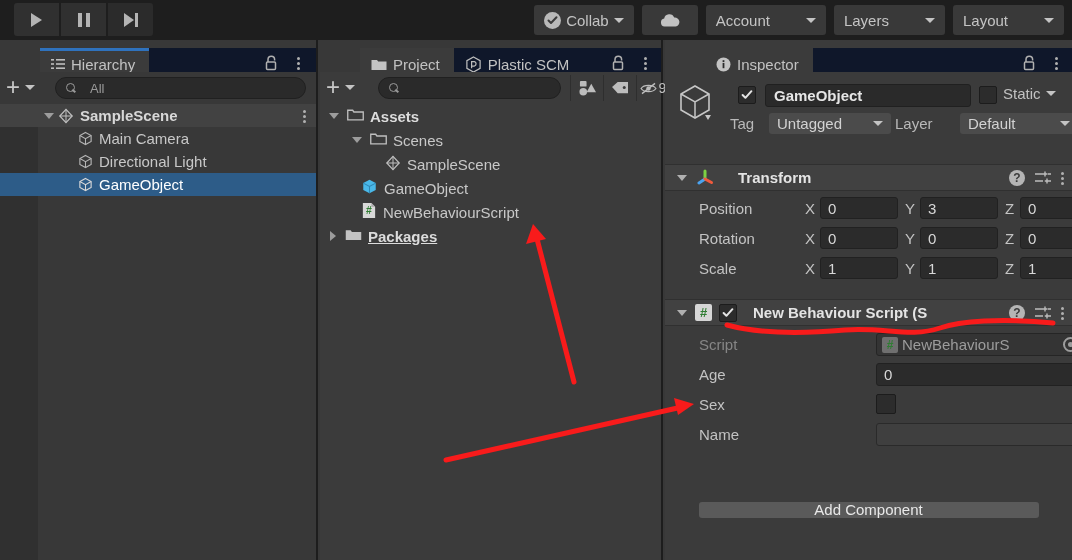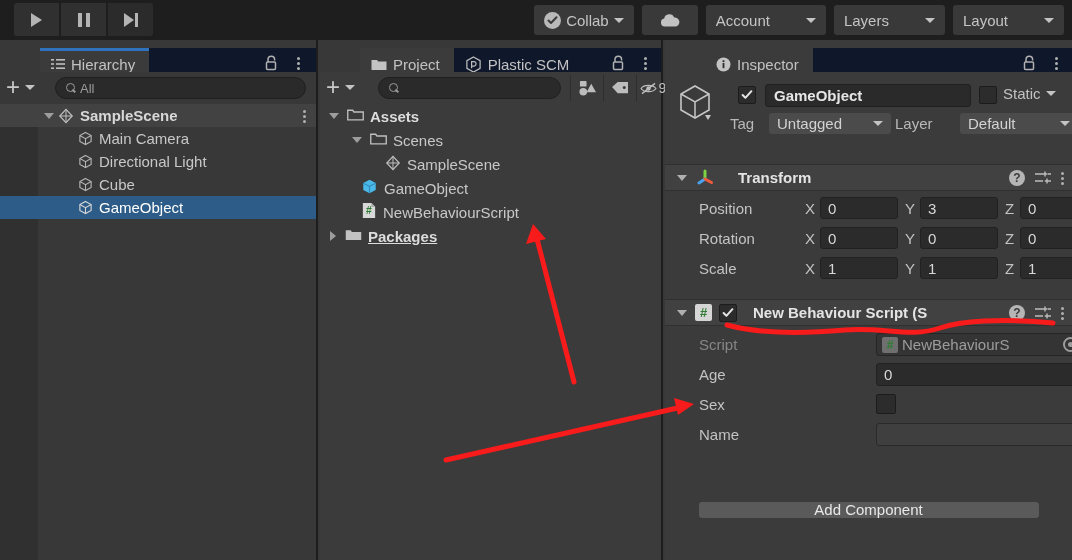--- a/index.html
+++ b/index.html
@@ -97,21 +97,21 @@
   #hierarchy .body { position:absolute; left:0; right:0; top:32px; bottom:0; background:#383838; }
   .hier-toolrow { position:absolute; left:0; right:0; top:0; height:32px; }
   .plus-btn {
     position:absolute; left:6px; top:5px; display:flex; align-items:center; gap:5px;
     color:#c9c9c9;
   }
   .plus-glyph { font-size:24px; line-height:20px; color:#c9c9c9; }
   .searchfield {
     position:absolute; left:55px; top:5px; right:10px; height:22px;
     background:#2a2a2a; border:1px solid #202020; border-radius:11px;
-    display:flex; align-items:center; gap:4px; padding-left:10px;
+    display:flex; align-items:center; gap:14px; padding-left:10px;
     color:#9a9a9a; font-size:13px;
   }
   .mag { position:relative; width:10px; height:10px; flex:none; }
   .mag::before {
     content:''; position:absolute; left:0; top:0; width:7px; height:7px;
     border:1.5px solid #9a9a9a; border-radius:50%;
   }
   .mag::after {
     content:''; position:absolute; left:6px; top:7px; width:4px; height:1.5px;
     background:#9a9a9a; transform:rotate(40deg);
@@ -412,29 +412,20 @@
         <div class="hrow" style="padding-left:78px;">
           <span class="cube-ico">
             <svg width="15" height="15" viewBox="0 0 16 16">
               <path d="M8 1.5 L14 4.8 V11.2 L8 14.5 L2 11.2 V4.8 Z" fill="none" stroke="#b5b5b5" stroke-width="1.2"></path>
               <path d="M2 4.8 L8 8.1 L14 4.8 M8 8.1 V14.5" fill="none" stroke="#b5b5b5" stroke-width="1.1"></path>
             </svg>
           </span>
           <span style="margin-left:6px;text-align:right;">Directional Light</span>
         </div>
 
-        <div class="hrow" style="padding-left:78px;">
-          <span class="cube-ico">
-            <svg width="15" height="15" viewBox="0 0 16 16">
-              <path d="M8 1.5 L14 4.8 V11.2 L8 14.5 L2 11.2 V4.8 Z" fill="none" stroke="#b5b5b5" stroke-width="1.2"></path>
-              <path d="M2 4.8 L8 8.1 L14 4.8 M8 8.1 V14.5" fill="none" stroke="#b5b5b5" stroke-width="1.1"></path>
-            </svg>
-          </span>
-          <span style="margin-left:6px;">Cube</span>
-        </div>
 
         <div class="hrow selected" style="padding-left:78px;">
           <span class="cube-ico">
             <svg width="15" height="15" viewBox="0 0 16 16">
               <path d="M8 1.5 L14 4.8 V11.2 L8 14.5 L2 11.2 V4.8 Z" fill="none" stroke="#d8d8d8" stroke-width="1.2"></path>
               <path d="M2 4.8 L8 8.1 L14 4.8 M8 8.1 V14.5" fill="none" stroke="#d8d8d8" stroke-width="1.1"></path>
             </svg>
           </span>
           <span style="margin-left:6px;">GameObject</span>
         </div>

